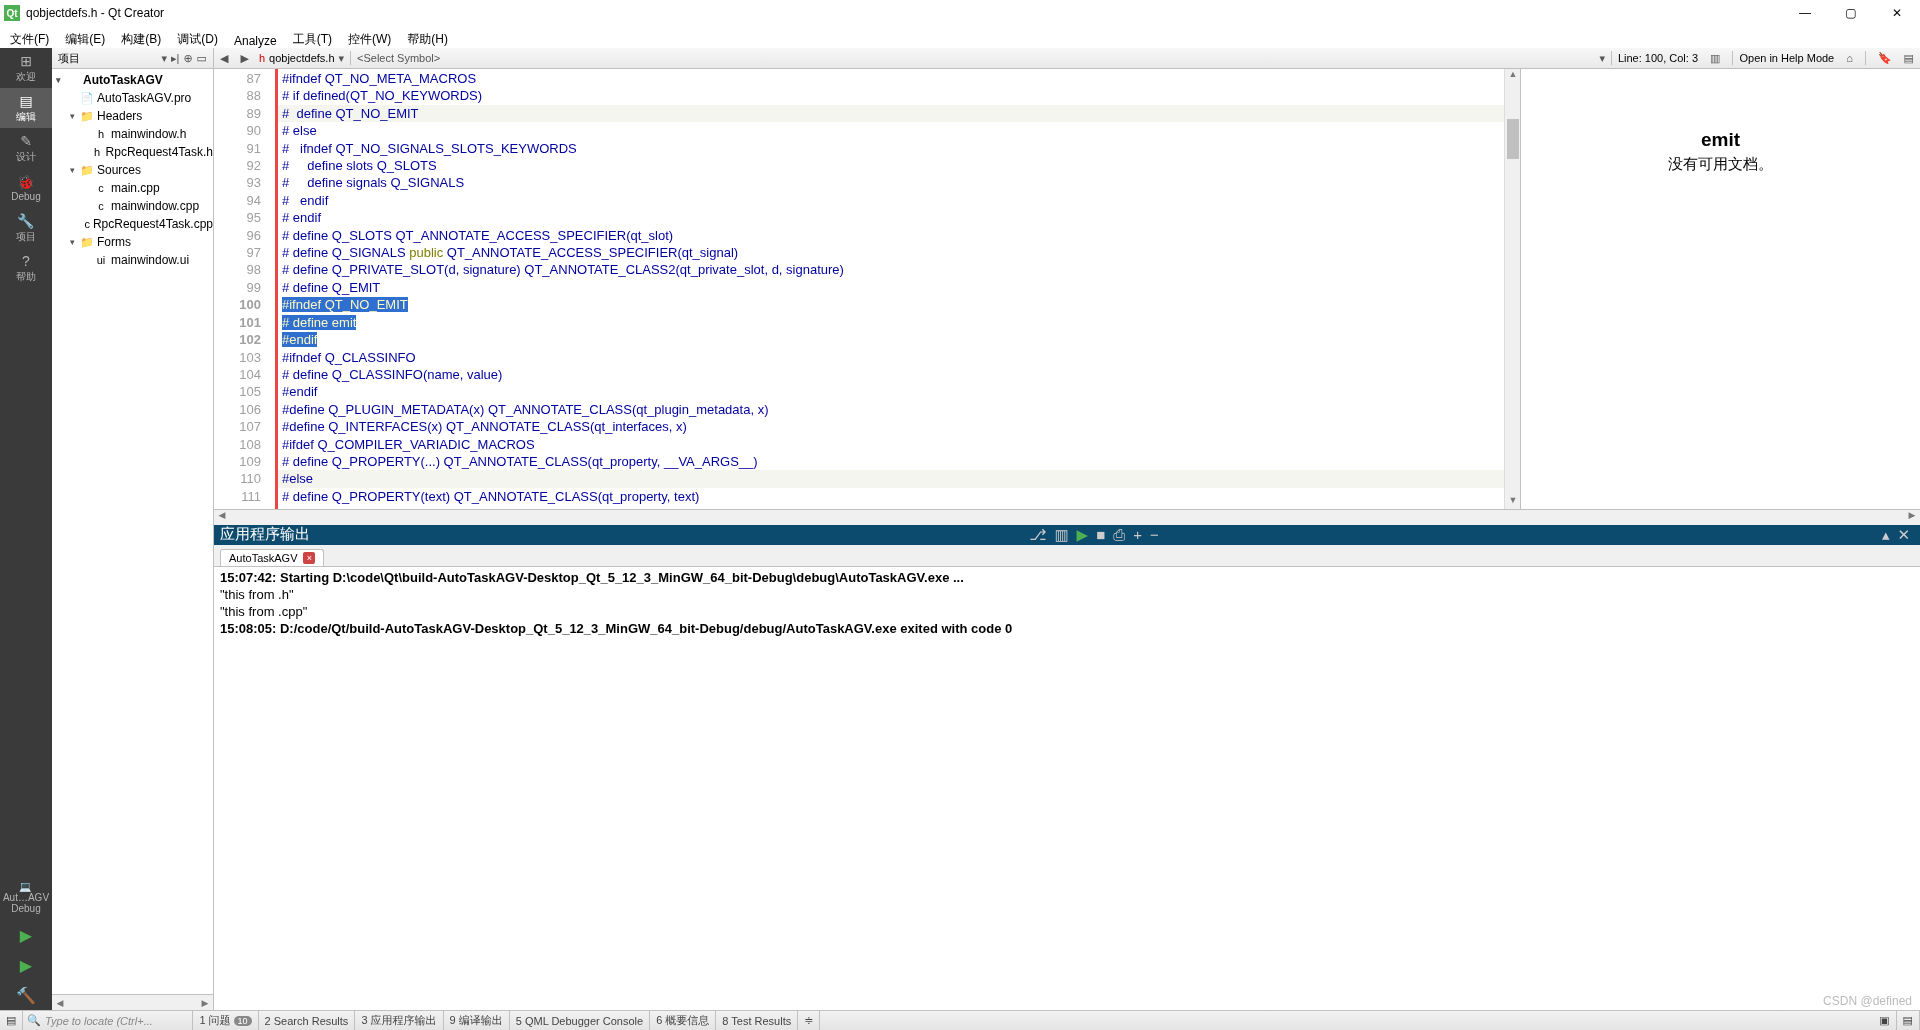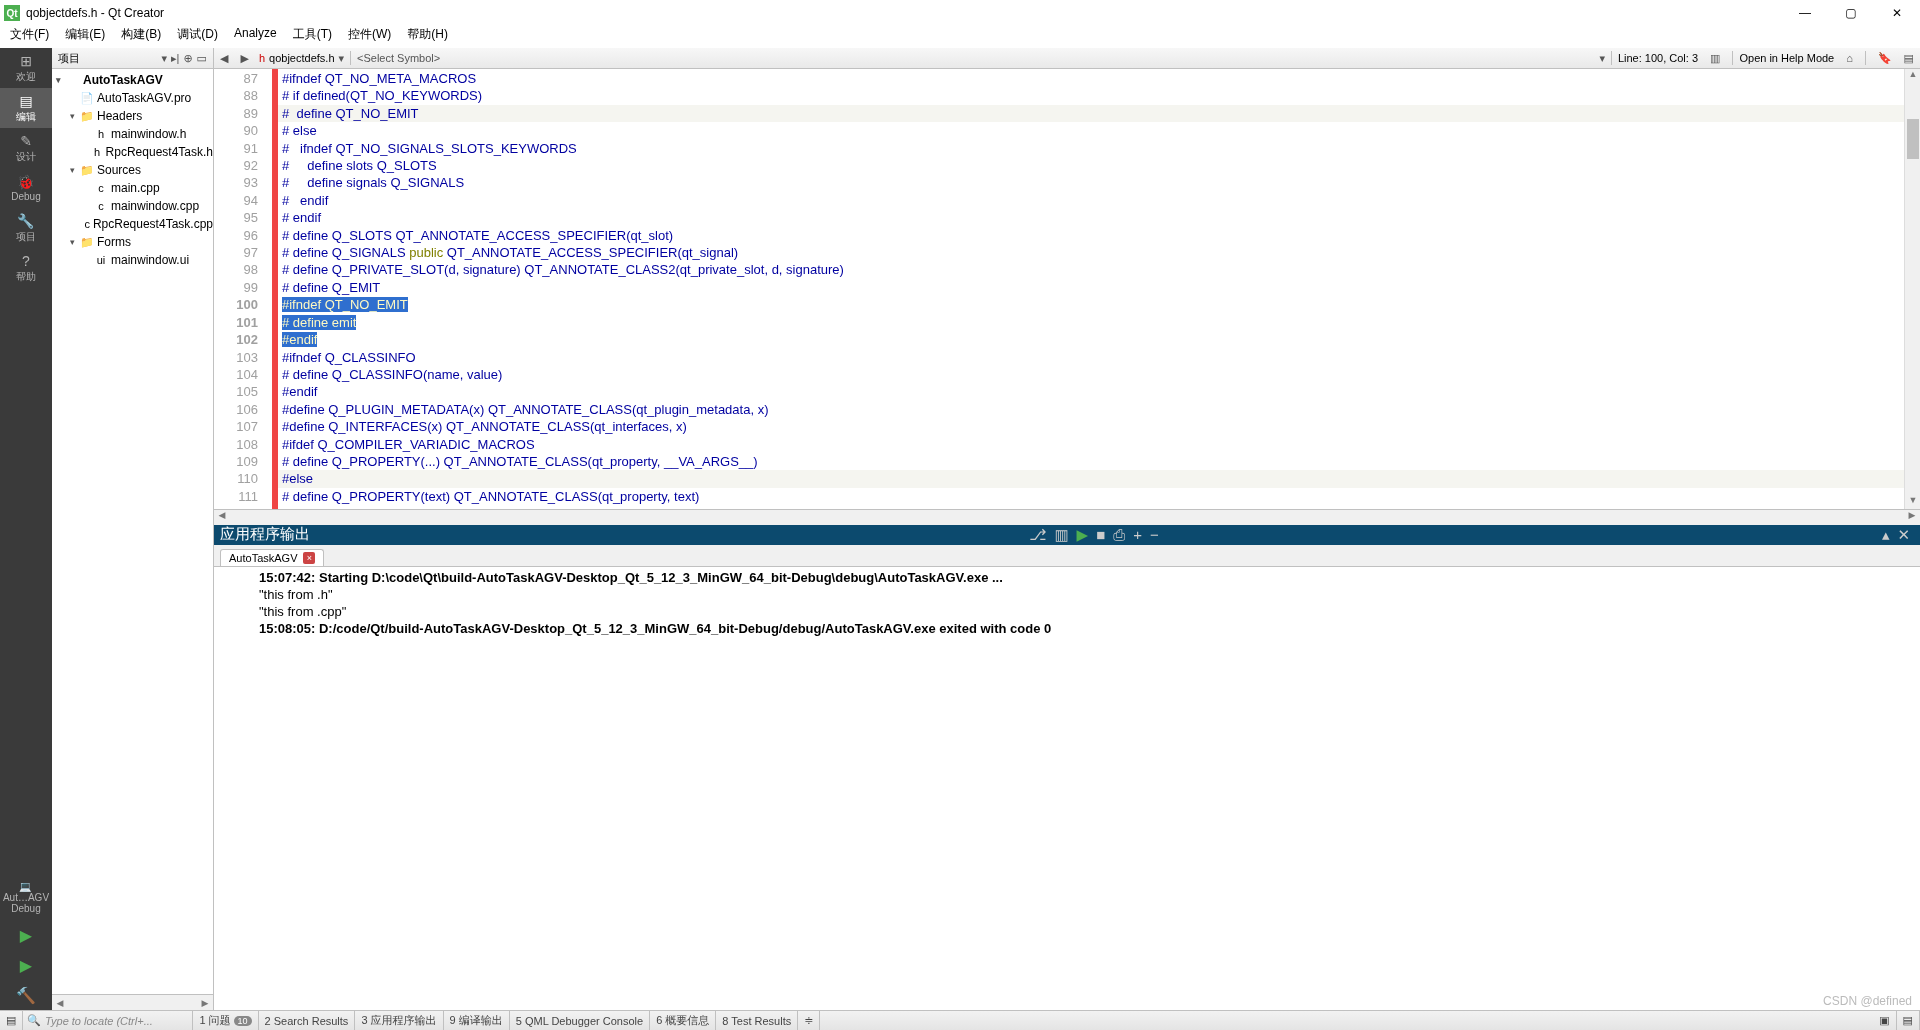--- a/index.html
+++ b/index.html
@@ -2,21 +2,21 @@
 <html><head>
 <meta charset="utf-8">
 <style>
 * { margin: 0; padding: 0; box-sizing: border-box; font-family: "Segoe UI", Arial, sans-serif; }
 body { width: 1920px; height: 1030px; overflow: hidden; background: #fff; position: relative; }
 .titlebar { height: 26px; background: #fff; display: flex; align-items: center; padding: 0 4px; font-size: 12px; }
 .titlebar .app-icon { width: 16px; height: 16px; background: #4caf50; margin-right: 6px; font-size: 10px; color: #fff; display: flex; align-items: center; justify-content: center; font-weight: bold; }
 .titlebar .title { flex: 1; }
 .window-controls { position: absolute; top: 0; right: 0; display: flex; }
 .window-controls div { width: 46px; height: 26px; display: flex; align-items: center; justify-content: center; font-size: 12px; }
-.menubar { height: 22px; display: flex; align-items: flex-start; padding: 0 2px; font-size: 12px; background: #fff; }
+.menubar { height: 22px; display: flex; align-items: flex-end; padding: 0 2px; font-size: 12px; background: #fff; }
 .menubar .menu-item { padding: 0 8px; }
 .main-area { display: flex; height: calc(100% - 26px - 22px - 20px); }
 .left-sidebar { width: 52px; background: #3a3a3a; display: flex; flex-direction: column; align-items: center; }
 .sidebar-btn { width: 52px; height: 40px; display: flex; flex-direction: column; align-items: center; justify-content: center; color: #b4b4b4; font-size: 10px; }
 .sidebar-btn.active { background: #5b5b5b; color: #fff; }
 .sidebar-btn .icon { font-size: 14px; margin-bottom: 1px; }
 .sidebar-spacer { flex: 1; }
 .sidebar-kit { color: #b4b4b4; font-size: 10px; padding: 6px 2px; text-align: center; }
 .sidebar-run-btn { width: 52px; height: 30px; display: flex; align-items: center; justify-content: center; color: #4caf50; font-size: 16px; }
 .project-panel { width: 162px; background: #fff; border-right: 1px solid #c0c0c0; display: flex; flex-direction: column; }
@@ -39,21 +39,21 @@
 .eh-file-icon { color: #c00; margin: 0 4px; font-size: 11px; }
 .eh-filename { }
 .eh-dd { margin-left: 4px; color: #555; }
 .eh-sep { width: 1px; height: 14px; background: #c0c0c0; margin: 0 6px; }
 .eh-symbol { color: #555; }
 .eh-spacer { flex: 1; }
 .eh-status { margin-right: 6px; }
 .eh-btn { padding: 0 6px; color: #555; }
 .editor-row { display: flex; flex: 1; min-height: 0; }
 .code-editor { flex: 1; display: flex; overflow: hidden; background: #fff; position: relative; }
-.gutter { width: 64px; background: #fff; text-align: right; color: #a0a0a0; font-family: Consolas, monospace; font-size: 13px; line-height: 17.4px; padding-right: 14px; padding-top: 1px; border-right: 6px solid #ef4444;}
+.gutter { width: 64px; background: #fff; text-align: right; color: #a0a0a0; font-family: Consolas, monospace; font-size: 13px; line-height: 17.4px; padding-right: 14px; padding-top: 1px; border-right: 3px solid #ef4444;}
 .code-lines { flex: 1; font-family: Consolas, monospace; font-size: 13px; line-height: 17.4px; padding-top: 1px; white-space: pre; overflow: hidden; }
 .code-line { padding-left: 4px; }
 .code-line.curline { background: #f5f5f0; }
 .sel { background: #2f6fcf; color: #fef9c3; }
 .pp { color: #0000a0; }
 .kw { color: #808000; }
 .code-vscroll { width: 16px; background: #f0f0f0; border-left: 1px solid #ddd; position: relative; }
 .code-vscroll .thumb { position: absolute; top: 50px; left: 2px; width: 12px; height: 40px; background: #c0c0c0; }
 .code-vscroll .arrow { position: absolute; left: 0; width: 16px; height: 14px; text-align: center; font-size: 9px; color: #777; }
 .code-vscroll .arrow.up { top: 0; }
@@ -66,21 +66,21 @@
 .code-hscroll .track { flex: 1; }
 .output-header { height: 20px; background: #0c4a6e; color: #fff; display: flex; align-items: center; font-size: 15px; padding: 0 6px; }
 .output-header .label { }
 .output-header .spacer { flex: 1; }
 .output-header .btn { margin: 0 4px; color: #ccc; }
 .output-header .btn.green { color: #4caf50; }
 .output-header .btn.right { margin-left: 4px; }
 .output-tab-row { height: 22px; background: #f0f0f0; border-bottom: 1px solid #c0c0c0; display: flex; align-items: flex-end; padding-left: 6px; }
 .output-tab { background: #fff; border: 1px solid #c0c0c0; border-bottom: none; padding: 2px 8px; font-size: 11px; display: flex; align-items: center; border-radius: 3px 3px 0 0;}
 .output-tab .close { margin-left: 6px; color: #fff; background: #c44; width: 12px; height: 12px; font-size: 9px; display: flex; align-items: center; justify-content: center; border-radius: 2px;}
-.output-body { flex: 1; background: #fff; font-family: Consolas, monospace; font-size: 13px; line-height: 17px; padding: 2px 6px; overflow: auto; min-height: 130px; margin-left: 39px; }
+.output-body { flex: 1; background: #fff; font-family: Consolas, monospace; font-size: 13px; line-height: 17px; padding: 2px 6px; overflow: auto; min-height: 130px; }
 .output-line.bold { font-weight: bold; }
 .statusbar { height: 20px; background: linear-gradient(#f2f2f2,#e4e4e4); border-top: 1px solid #c0c0c0; display: flex; align-items: center; font-size: 11px; position: absolute; bottom: 0; left: 0; right: 0;}
 .sb-btn { padding: 0 6px; color: #444; display: flex; align-items: center; height: 100%; border-right: 1px solid #c0c0c0; }
 .sb-btn .badge { background: #888; color: #fff; border-radius: 6px; padding: 0 4px; font-size: 9px; margin-left: 3px; }
 .sb-search { flex: 0 0 170px; color: #888; font-style: italic; padding-left: 4px; display: flex; align-items: center; }
 .sb-search .mag { margin-right: 4px; font-style: normal; }
 .sb-spacer { flex: 1; }
 .watermark { position: absolute; right: 8px; bottom: 22px; font-size: 12px; color: #bbb; }
 </style>
 </head>
@@ -271,20 +271,24 @@
             <div>111</div>
             <div>112</div>
           </div>
         <div class="code-lines" id="code-lines"><div class="code-line"><span class="pp">#ifndef QT_NO_META_MACROS</span></div><div class="code-line"><span class="pp"># if defined(QT_NO_KEYWORDS)</span></div><div class="code-line curline"><span class="pp">#  define QT_NO_EMIT</span></div><div class="code-line"><span class="pp"># else</span></div><div class="code-line"><span class="pp">#   ifndef QT_NO_SIGNALS_SLOTS_KEYWORDS</span></div><div class="code-line"><span class="pp">#     define slots Q_SLOTS</span></div><div class="code-line"><span class="pp">#     define signals Q_SIGNALS</span></div><div class="code-line"><span class="pp">#   endif</span></div><div class="code-line"><span class="pp"># endif</span></div><div class="code-line"><span class="pp"># define Q_SLOTS QT_ANNOTATE_ACCESS_SPECIFIER(qt_slot)</span></div><div class="code-line"><span class="pp"># define Q_SIGNALS </span><span class="kw">public</span><span class="pp"> QT_ANNOTATE_ACCESS_SPECIFIER(qt_signal)</span></div><div class="code-line"><span class="pp"># define Q_PRIVATE_SLOT(d, signature) QT_ANNOTATE_CLASS2(qt_private_slot, d, signature)</span></div><div class="code-line"><span class="pp"># define Q_EMIT</span></div><div class="code-line"><span class="sel">#ifndef QT_NO_EMIT</span></div><div class="code-line"><span class="sel"># define emit</span></div><div class="code-line"><span class="sel">#endif</span></div><div class="code-line"><span class="pp">#ifndef Q_CLASSINFO</span></div><div class="code-line"><span class="pp"># define Q_CLASSINFO(name, value)</span></div><div class="code-line"><span class="pp">#endif</span></div><div class="code-line"><span class="pp">#define Q_PLUGIN_METADATA(x) QT_ANNOTATE_CLASS(qt_plugin_metadata, x)</span></div><div class="code-line"><span class="pp">#define Q_INTERFACES(x) QT_ANNOTATE_CLASS(qt_interfaces, x)</span></div><div class="code-line"><span class="pp">#ifdef Q_COMPILER_VARIADIC_MACROS</span></div><div class="code-line"><span class="pp"># define Q_PROPERTY(...) QT_ANNOTATE_CLASS(qt_property, __VA_ARGS__)</span></div><div class="code-line curline"><span class="pp">#else</span></div><div class="code-line"><span class="pp"># define Q_PROPERTY(text) QT_ANNOTATE_CLASS(qt_property, text)</span></div><div class="code-line"><span class="pp">#endif</span></div></div>
         <div class="code-vscroll">
           <div class="arrow up">▲</div>
           <div class="thumb"></div>
           <div class="arrow down">▼</div>
         </div>
       </div>
+      <div class="help-panel">
+        <div class="help-title">emit</div>
+        <div class="help-msg">没有可用文档。</div>
+      </div>
     </div>
 
     <div class="code-hscroll">
       <div class="arrow">◀</div>
         <div class="track"></div>
         <div class="arrow">▶</div>
     </div>
 
     <div class="output-header">
       <span class="label">应用程序输出</span>

